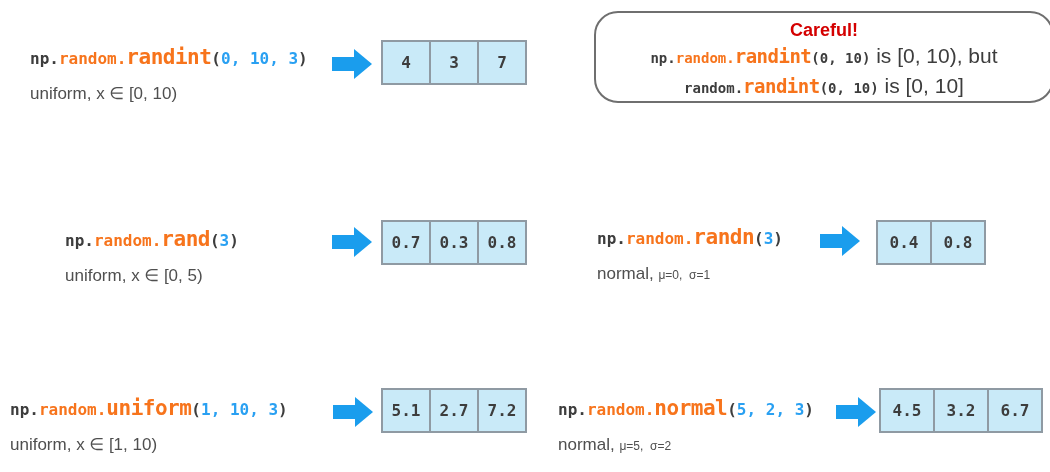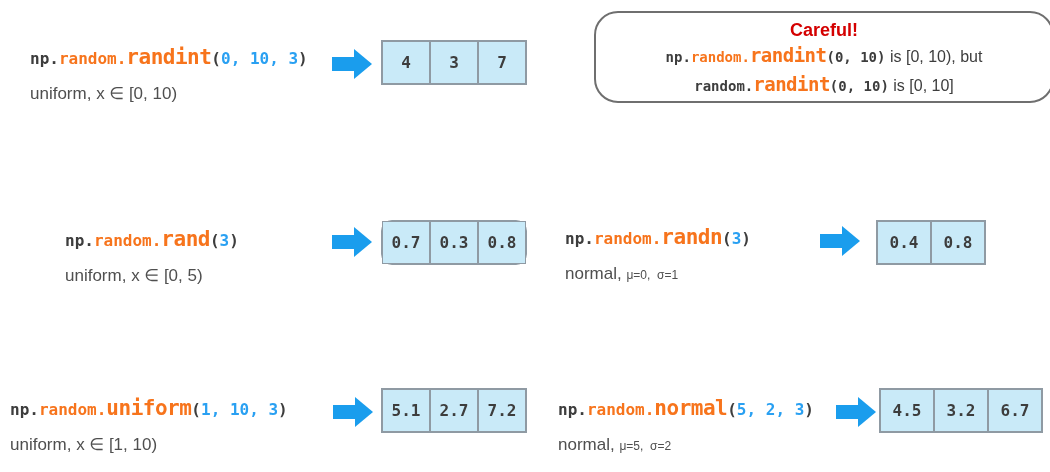--- a/index.html
+++ b/index.html
@@ -46,21 +46,21 @@
     position:absolute;left:594px;top:11px;width:460px;height:92px;box-sizing:border-box;
     border:2px solid var(--box-border);border-radius:24px;background:#fff;
     text-align:center;padding-top:5px;
   }
   .careful-title{font-size:18px;font-weight:bold;color:var(--red);line-height:24px;}
   .cf-line{line-height:27px;white-space:pre;}
   .cf-line:first-of-type{margin-top:2px;}
   .cf-small{font-family:"DejaVu Sans Mono",monospace;font-weight:bold;font-size:14px;color:var(--ink);white-space:pre;}
   .cf-mod-orange{font-family:"DejaVu Sans Mono",monospace;font-weight:bold;font-size:14px;color:var(--orange);white-space:pre;}
   .cf-func{font-family:"DejaVu Sans Mono",monospace;font-weight:bold;font-size:19px;color:var(--orange);letter-spacing:-0.5px;white-space:pre;}
-  .cf-tail{font-family:"Liberation Sans",sans-serif;font-size:16px;color:var(--ink);white-space:pre;}
+  .cf-tail{font-family:"Liberation Sans",sans-serif;font-size:21px;color:var(--ink);white-space:pre;}
 </style>
 </head>
 <body>
 
 <div class="canvas" style="--orange: #f7741c; --blue: #29a0f2; --arrow: #1a9ded; --red: #d40000; --ink: #3d3d3d; --caption: #4f4f4f; --cell-bg: #c9eaf8; --cell-border: #8f9aa3; --box-border: #6f6f6f;">
 
   <div class="demo" style="left:30px;top:45px;width:305px;">
     <div class="code-line"><span class="c-prefix">np.</span><span class="c-module">random.</span><span class="c-func">randint</span><span class="c-paren">(</span><span class="c-args">0, 10, 3</span><span class="c-paren">)</span></div>
     <div class="caption"><span class="cap-text">uniform, x ∈ [0, 10)</span><span class="cap-code"></span></div>
   </div>
@@ -81,27 +81,27 @@
   </div>
 
   <div class="demo" style="left:65px;top:227px;width:300px;">
     <div class="code-line"><span class="c-prefix">np.</span><span class="c-module">random.</span><span class="c-func">rand</span><span class="c-paren">(</span><span class="c-args">3</span><span class="c-paren">)</span></div>
     <div class="caption"><span class="cap-text">uniform, x ∈ [0, 5)</span><span class="cap-code"></span></div>
   </div>
   <div class="arrow" style="left:332px;top:227px;">
       <span class="stem"></span>
       <span class="head"></span>
     </div>
-  <div class="array" style="left:381px;top:220px;border-radius:11px;">
+  <div class="array" style="left:381px;top:220px;">
     <div class="cell">0.7</div>
     <div class="cell">0.3</div>
     <div class="cell">0.8</div>
   </div>
 
-  <div class="demo" style="left:565px;top:225px;width:250px;">
+  <div class="demo" style="left:597px;top:225px;width:250px;">
     <div class="code-line"><span class="c-prefix">np.</span><span class="c-module">random.</span><span class="c-func">randn</span><span class="c-paren">(</span><span class="c-args">3</span><span class="c-paren">)</span></div>
     <div class="caption"><span class="cap-text">normal, </span><span class="cap-code">μ=0,  σ=1</span></div>
   </div>
   <div class="arrow" style="left:820px;top:226px;">
       <span class="stem"></span>
       <span class="head"></span>
     </div>
   <div class="array wide" style="left:876px;top:220px;">
     <div class="cell">0.4</div>
     <div class="cell">0.8</div>

